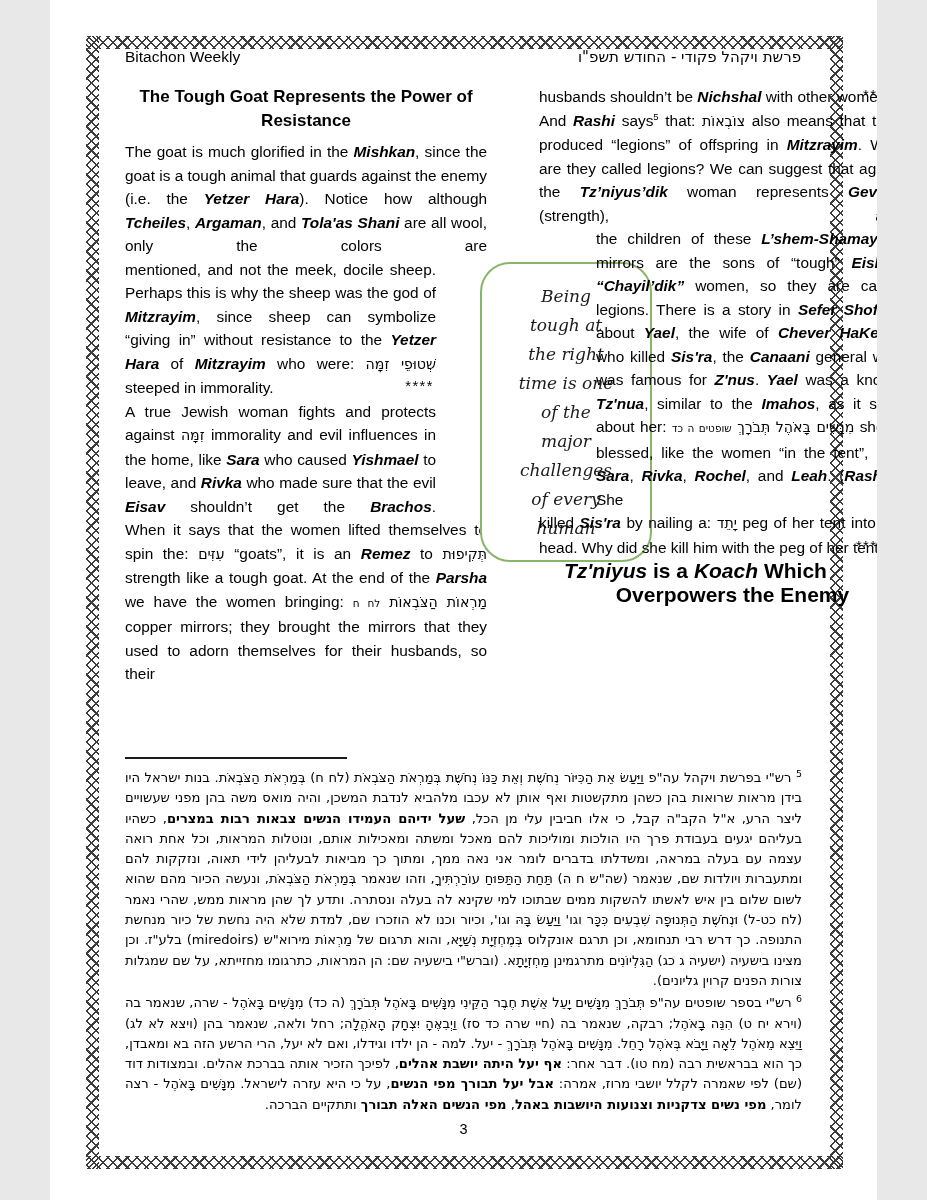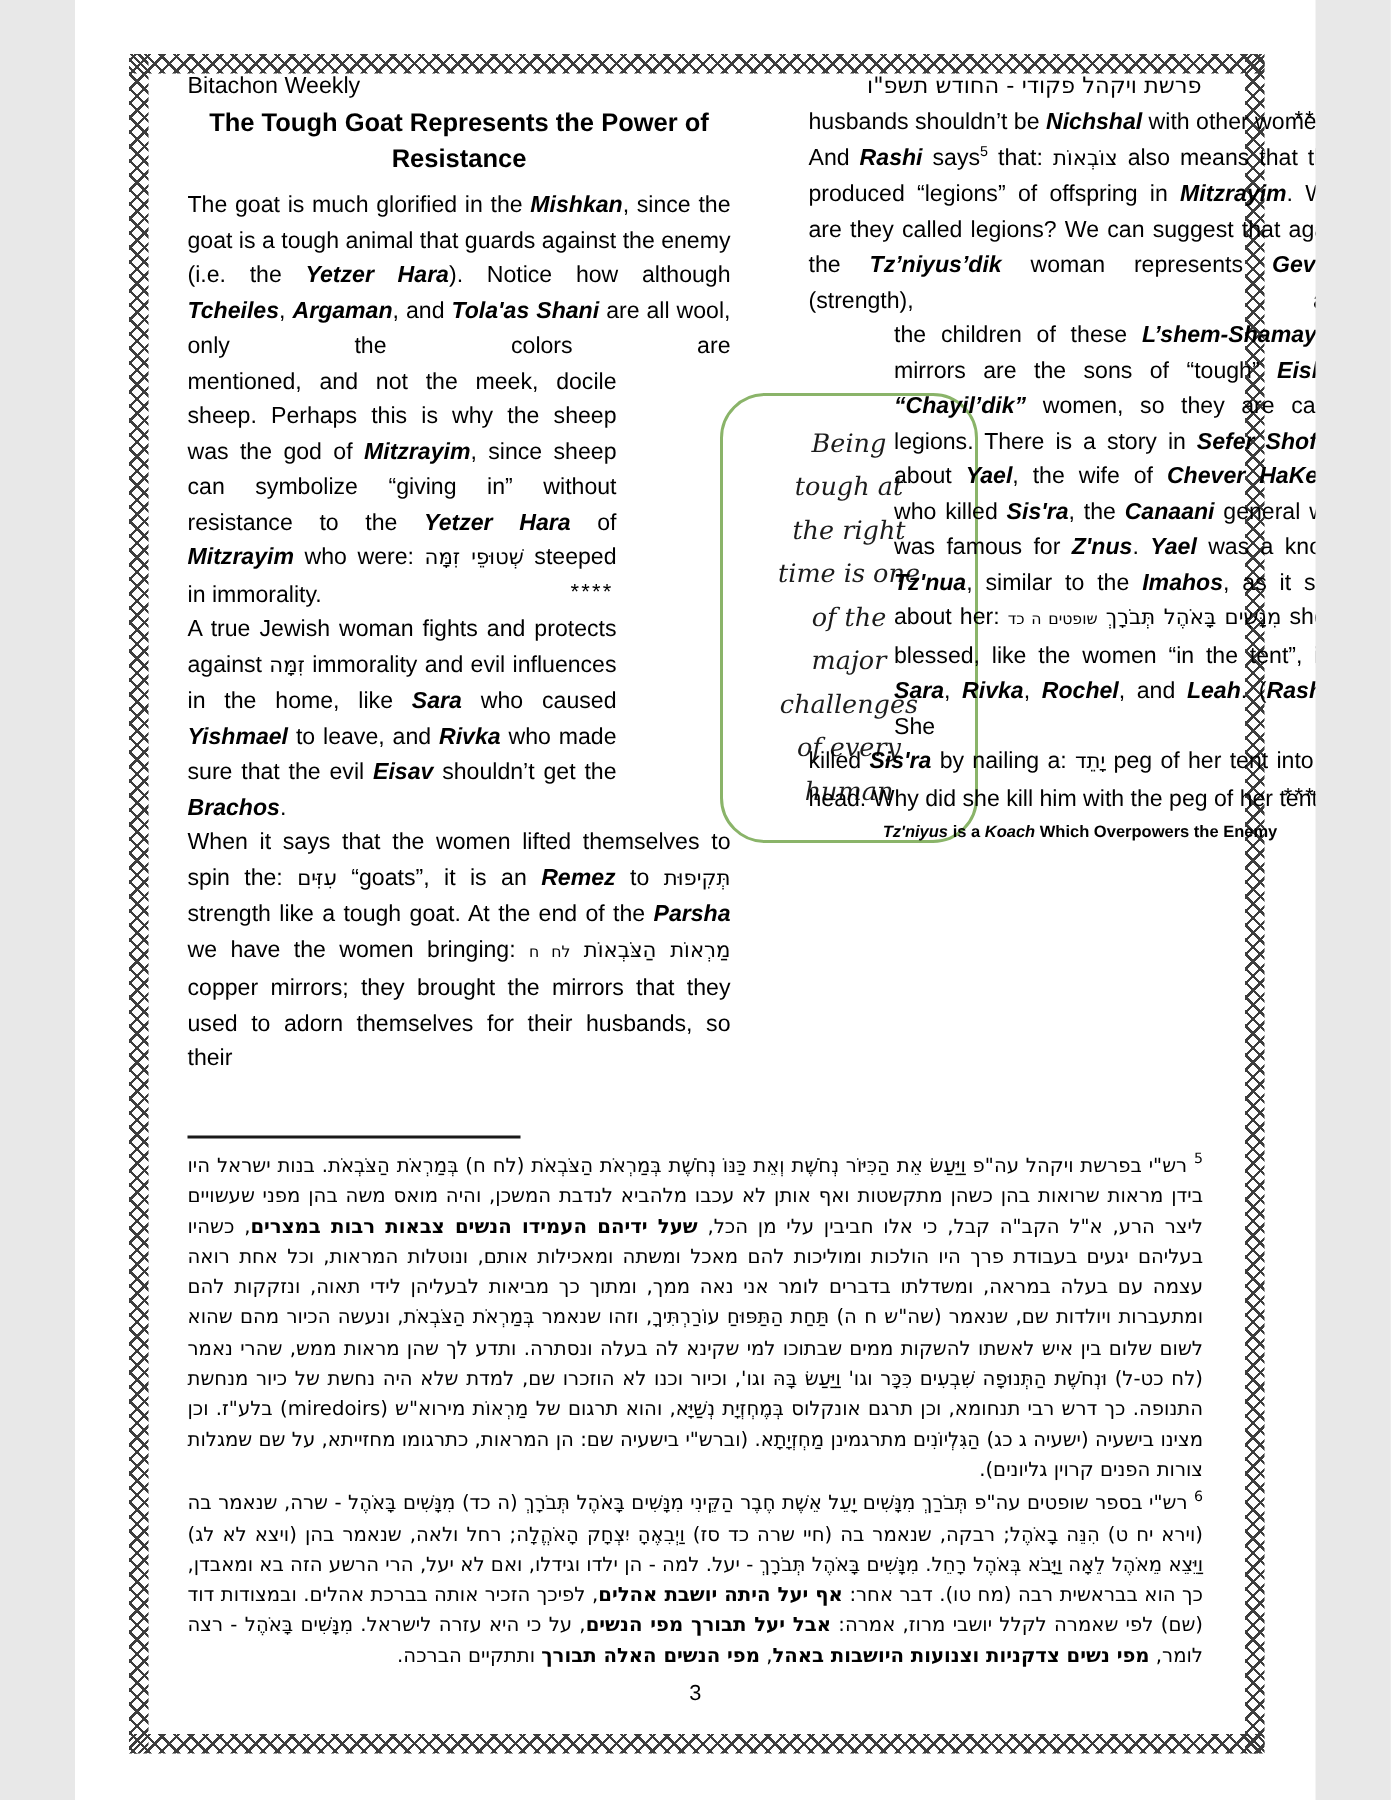--- a/index.html
+++ b/index.html
@@ -12,35 +12,35 @@
         repeating-linear-gradient(135deg, transparent 0 2.4px, #3d3d3d 2.4px 4.0px, transparent 4.0px 6.8px);}
   .xb-top{top:36px;left:36px;right:34px;height:13px;}
   .xb-bottom{bottom:31px;left:36px;right:34px;height:13px;}
   .xb-left{left:36px;top:36px;bottom:31px;width:13px;}
   .xb-right{right:34px;top:36px;bottom:31px;width:13px;}
 
   .header{position:absolute;top:48px;left:75px;right:76px;display:flex;
           justify-content:space-between;align-items:baseline;font-size:15.5px;}
   .header .heb{direction:rtl;font-family:"DejaVu Sans",sans-serif;font-size:15px;}
 
-  .col{position:absolute;top:70px;width:362px;font-size:15.4px;line-height:23.5px;text-align:justify;}
+  .col{position:absolute;top:85px;width:362px;font-size:15.4px;line-height:23.5px;text-align:justify;}
   .col-left{left:75px;}
   .col-right{left:489px;}
   p{margin:0;}
   .jlast{text-align-last:justify;}
   .rel{position:relative;}
   .ast{position:absolute;right:2px;bottom:1px;letter-spacing:1.5px;font-size:0.95em;}
   .h1{font-weight:bold;font-size:17px;line-height:23.5px;text-align:center;text-align-last:center;margin-bottom:8px;}
-  .h2{font-weight:bold;font-size:11px;line-height:23.5px;text-align:center;text-align-last:center;}
+  .h2{font-weight:bold;font-size:21px;line-height:23.5px;text-align:left;text-align-last:center;margin-left:25px;}
   .i{font-style:italic;font-weight:bold;}
   .b{font-weight:bold;}
   .sup{vertical-align:super;font-size:0.62em;line-height:0;}
   .he{font-family:"DejaVu Sans",sans-serif;font-size:0.92em;}
   .hesm{font-size:0.68em;}
-  .indent-r{margin-right:76px;}
+  .indent-r{margin-right:51px;}
   .indent-l{margin-left:57px;}
 
   .callout{position:absolute;left:394px;top:262px;width:168px;height:296px;background:#fff;
            border:2px solid #8ab469;border-radius:30px;display:flex;align-items:center;justify-content:center;margin-left:36px;}
   .callout-text{font-family:"DejaVu Serif",serif;font-style:italic;font-size:17px;
                 line-height:29px;text-align:center;color:#1c1c1c;padding:0 8px;}
 
   .footnotes{position:absolute;left:75px;right:75px;top:757px;}
   .fnsep{width:222px;border-top:2px solid #1a1a1a;margin:0 0 9px 0;}
   .fn{direction:rtl;text-align:justify;font-family:"DejaVu Sans",sans-serif;

